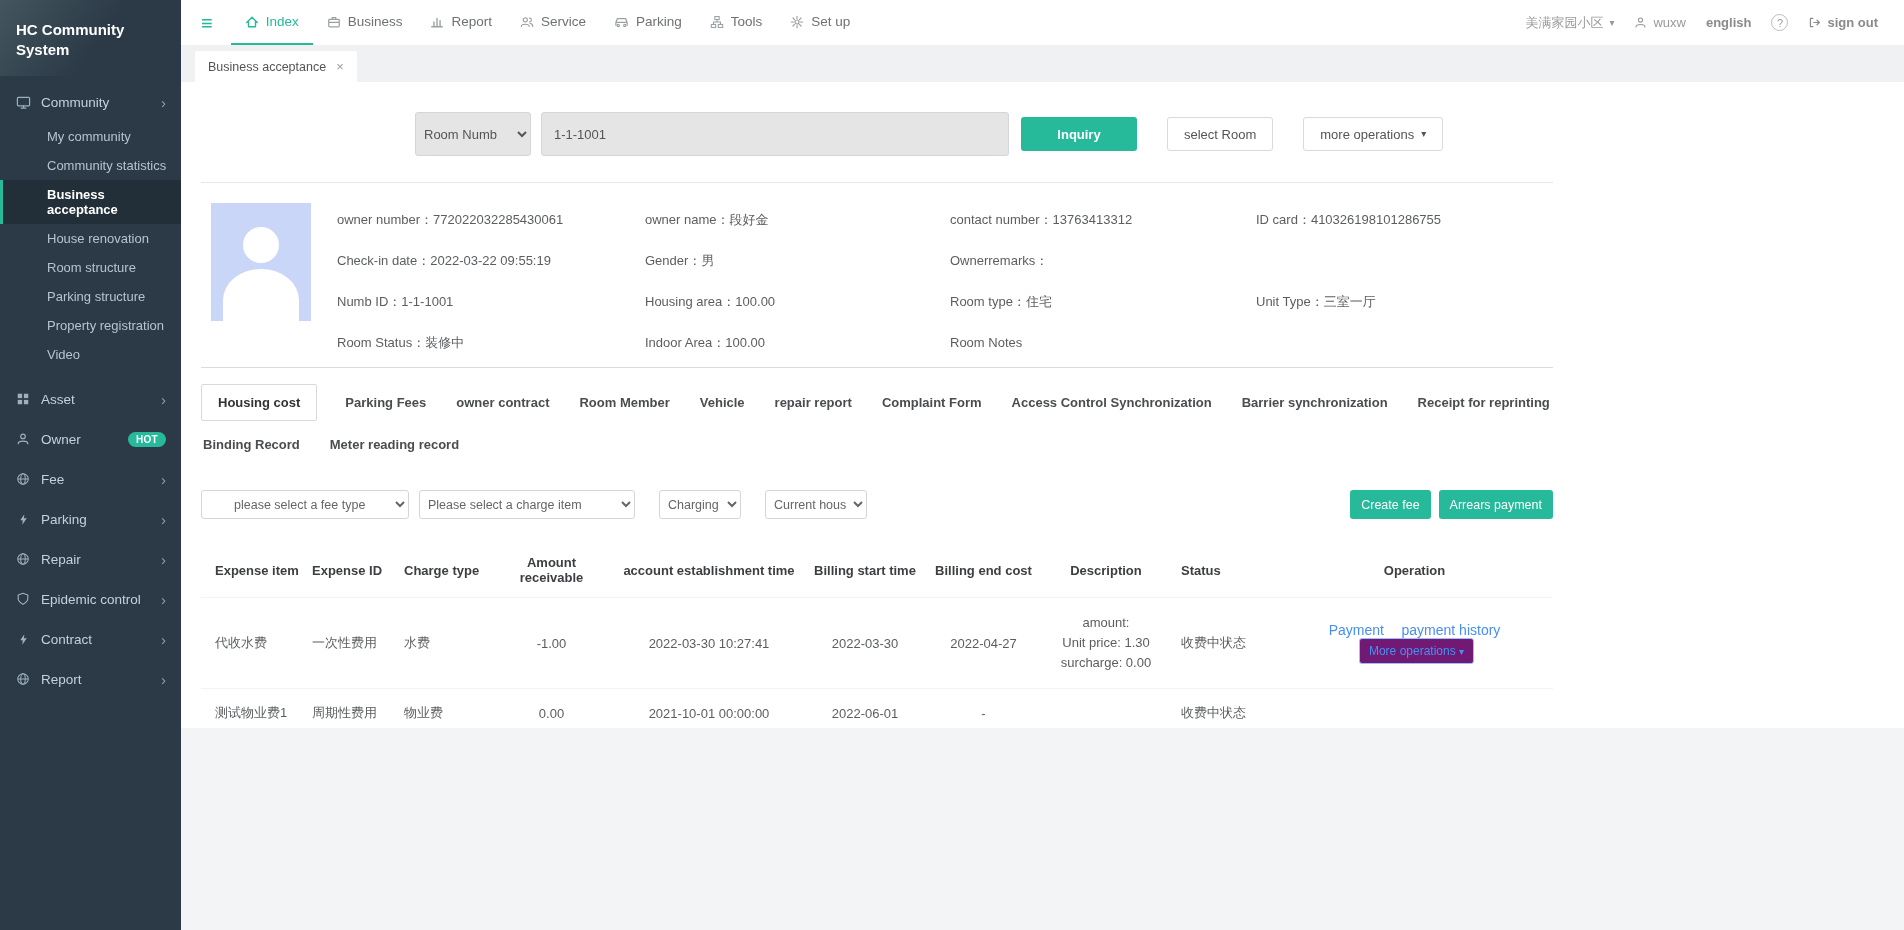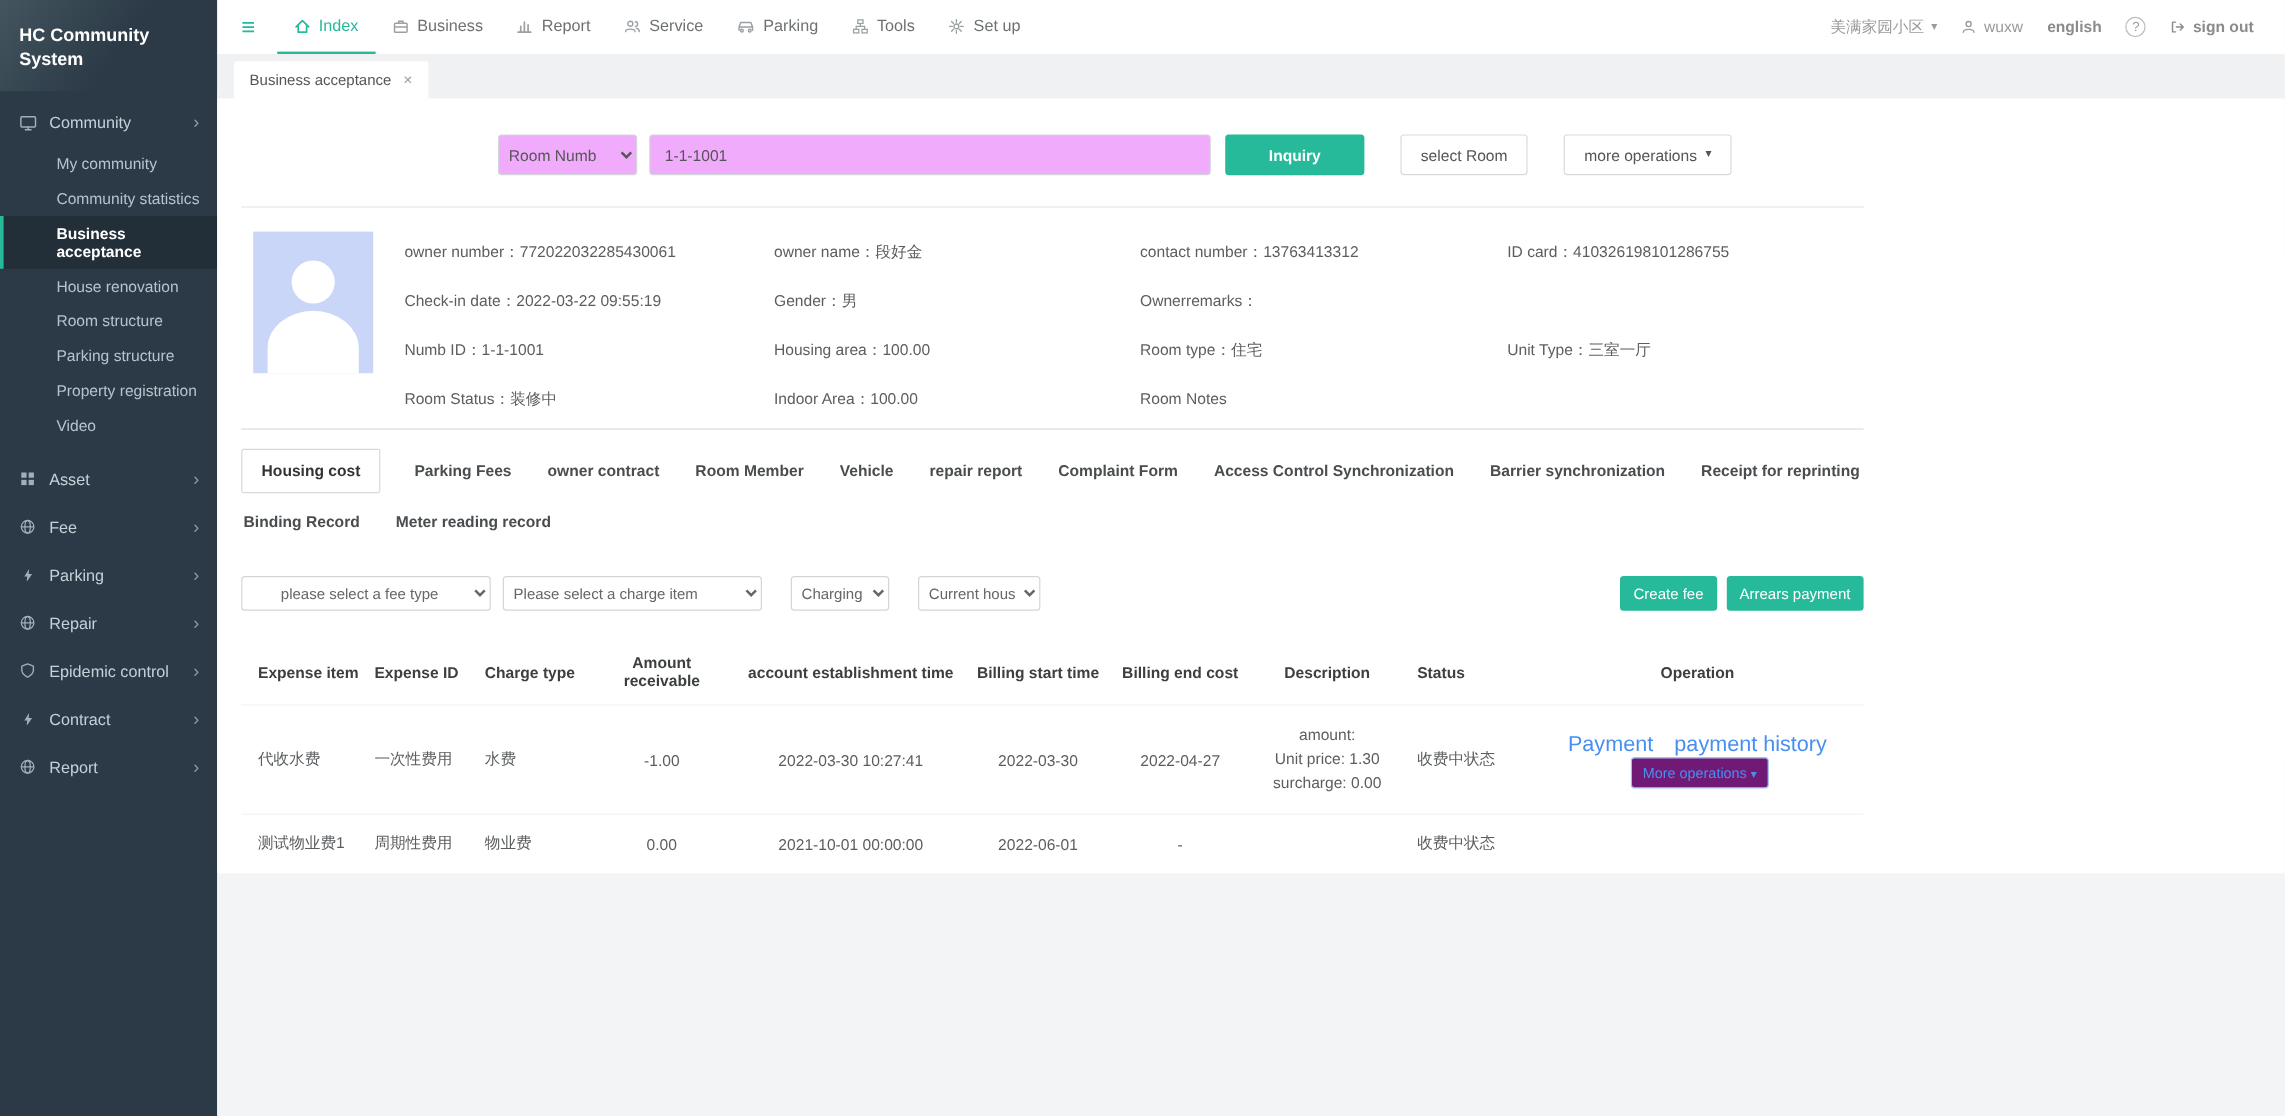--- a/index.html
+++ b/index.html
@@ -36,21 +36,21 @@
 
   .tabstrip { height:37px; background:#f0f1f2; display:flex; align-items:stretch; padding:6px 0 0 14px; }
   .page-tab { background:#fff; display:flex; align-items:center; gap:10px; padding:0 13px; font-size:12.5px; color:#555; border-radius:2px 2px 0 0; cursor:pointer; }
   .tab-close { color:#9b9b9b; font-size:13px; line-height:1; cursor:pointer; }
 
   .content { background:#fff; height:646px; overflow:hidden; }
   .container { width:1352px; margin-left:20px; }
 
   
   .search-row { display:flex; gap:10px; padding:30px 0 0 214px; align-items:center; }
-  .ctl { height:34px; border:1px solid #d2d6da; border-radius:3px; background:#f0abfc; color:#555; font-size:13px; font-family:inherit; }
+  .ctl { height:44px; border:1px solid #d2d6da; border-radius:3px; background:#e5e5e5; color:#555; font-size:13px; font-family:inherit; }
   select.ctl { padding:0 4px; }
   .room-field { width:116px; }
   .keyword { width:468px; padding:0 12px; }
   .btn { height:34px; border:none; border-radius:3px; font-size:13px; cursor:pointer; font-family:inherit; }
   .btn-inquiry { width:116px; background:#26b99a; color:#fff; font-weight:bold; margin-left:2px; }
   .btn-light { background:#fff; border:1px solid #d7dbdf; color:#555; padding:0 16px; display:inline-flex; align-items:center; gap:7px;margin-left:20px; }
   .divider { border-bottom:1px solid #e7e7e7; margin-top:26px; }
 
   
   .owner-sec { display:flex; padding:20px 0 16px 10px; }
@@ -80,21 +80,21 @@
 
   
   .fee-table { width:100%; border-collapse:collapse; margin-top:24px; table-layout:fixed; }
   .fee-table th { font-size:13px; font-weight:bold; color:#3c3f41; padding:12px 6px; text-align:center; }
   .fee-table td { font-size:13px; color:#5b5e60; padding:15px 6px; text-align:center; border-top:1px solid #f2f3f4; vertical-align:middle; }
   .fee-table th:nth-child(1), .fee-table td:nth-child(1) { text-align:left; padding-left:14px; }
   .fee-table th:nth-child(2), .fee-table td:nth-child(2) { text-align:left; }
   .fee-table th:nth-child(3), .fee-table td:nth-child(3) { text-align:left; padding-left:10px; }
   .fee-table th:nth-child(9), .fee-table td:nth-child(9) { text-align:left; padding-left:10px; }
   .desc-lines div { line-height:1.55; }
-  .op-link { color:#478ff0; text-decoration:none; font-size:18px; margin:0 7px; cursor:pointer; white-space:nowrap; }
+  .op-link { color:#478ff0; text-decoration:none; font-size:14px; margin:0 7px; cursor:pointer; white-space:nowrap; }
   .btn-more { background:#701a75; border:1px solid #9cc0f8; color:#478ff0; font-size:12px; padding:5px 9px; border-radius:3px; cursor:pointer; font-family:inherit; white-space:nowrap; margin-left:4px; }
 
   .bottom-fill { flex:1; background:#f3f4f6; }
   svg { display:block; }
 </style>
 </head>
 <body>
 
 <div class="layout">
 
@@ -131,20 +131,30 @@
               <rect x="2" y="2" width="5" height="5"></rect>
               <rect x="9" y="2" width="5" height="5"></rect>
               <rect x="2" y="9" width="5" height="5"></rect>
               <rect x="9" y="9" width="5" height="5"></rect>
             </svg>
         </span>
         <span>Asset</span>
         <span class="chev">›</span>
       </div>
 
+      <div class="menu-group">
+        <span class="s-icon">
+          <svg viewBox="0 0 16 16" width="14" height="14" fill="none" stroke="currentColor" stroke-width="1.3" stroke-linecap="round">
+              <circle cx="8" cy="5" r="2.6"></circle>
+              <path d="M2.5 13.5c0-4 11-4 11 0"></path>
+            </svg>
+        </span>
+        <span>Owner</span>
+        <span class="hot-badge">HOT</span>
+      </div>
 
       <div class="menu-group">
         <span class="s-icon">
           <svg viewBox="0 0 16 16" width="14" height="14" fill="none" stroke="currentColor" stroke-width="1.2">
               <circle cx="8" cy="8" r="6"></circle>
               <ellipse cx="8" cy="8" rx="2.6" ry="6"></ellipse>
               <path d="M2 8h12"></path>
             </svg>
         </span>
         <span>Fee</span>

